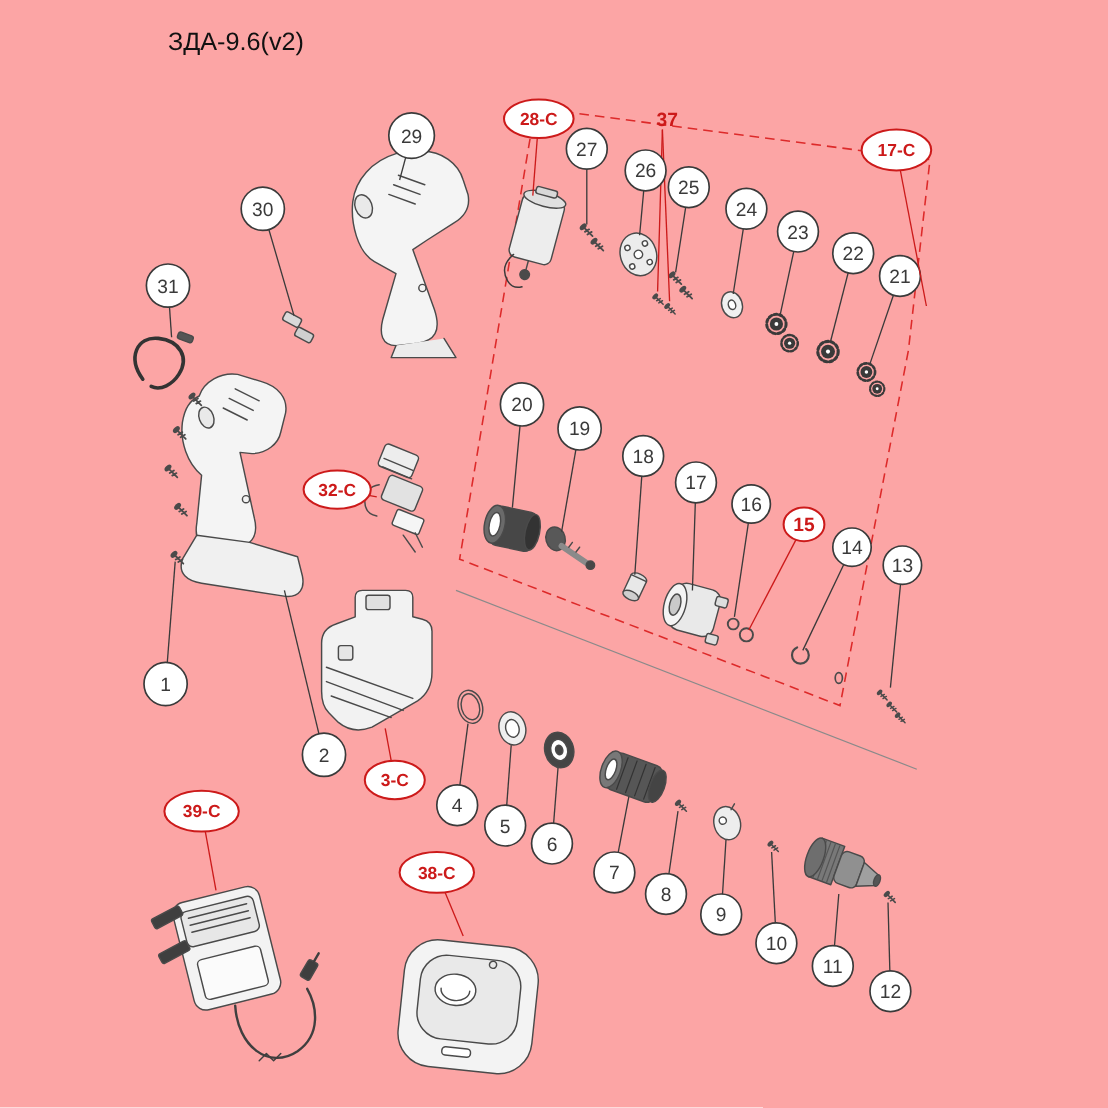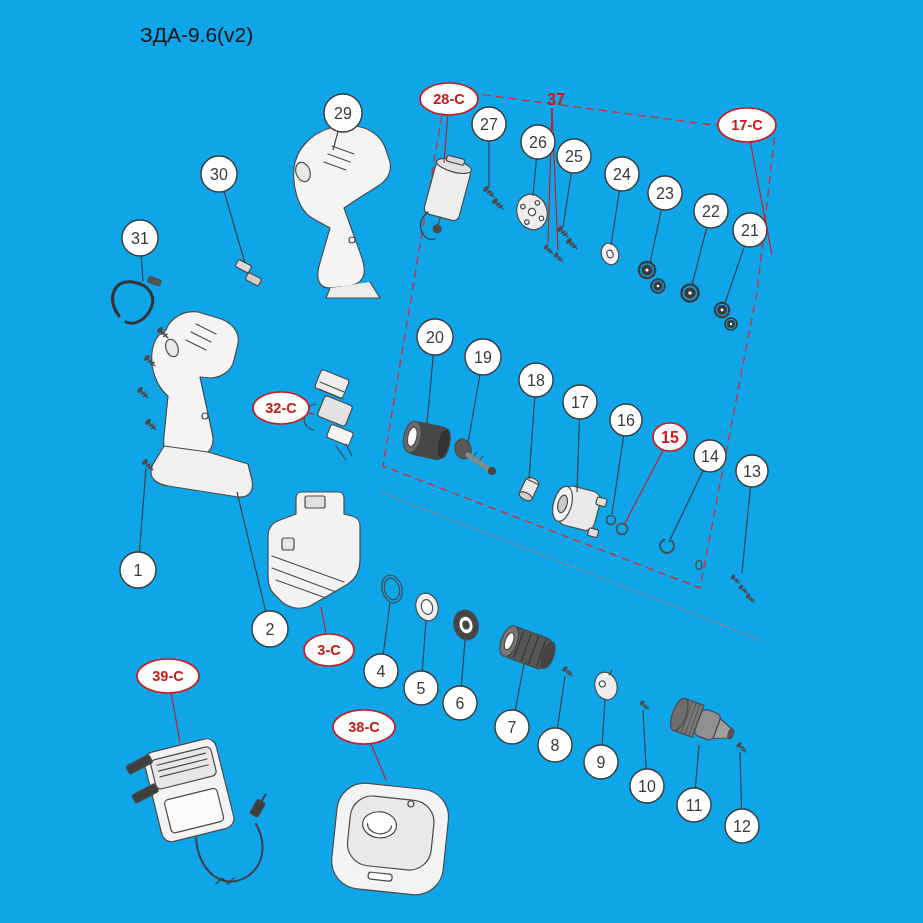--- a/index.html
+++ b/index.html
@@ -1,16 +1,16 @@
 <!DOCTYPE html>
 <html><head>
 <meta charset="utf-8">
 <style>
   html,body{margin:0;padding:0;background:#ffffff;}
-  #stage{position:relative;width:923px;height:923px;background:#0ea5e9;overflow:hidden;}
+  #stage{position:relative;width:923px;height:923px;background:#fca5a5;overflow:hidden;}
   svg{position:absolute;left:0;top:0;}
   svg text{font-family:"Liberation Sans","DejaVu Sans",sans-serif;}
   .title-text{font-size:21px;fill:#111111;}
 </style>
 </head>
 <body>
 
 <div id="stage">
 <svg width="923" height="923" viewBox="0 0 923 923">
 

